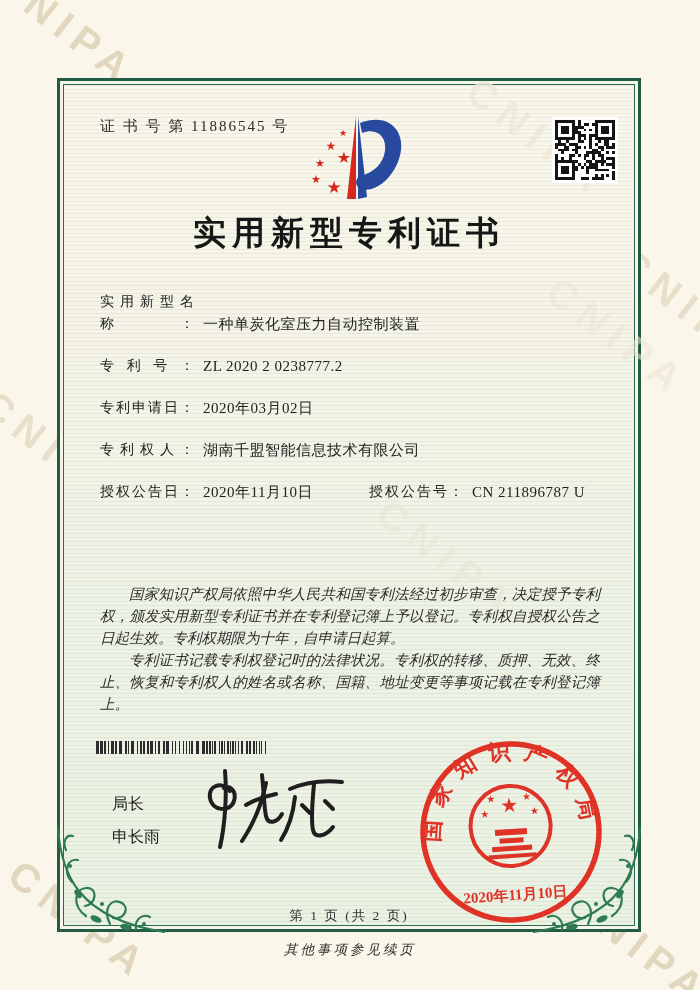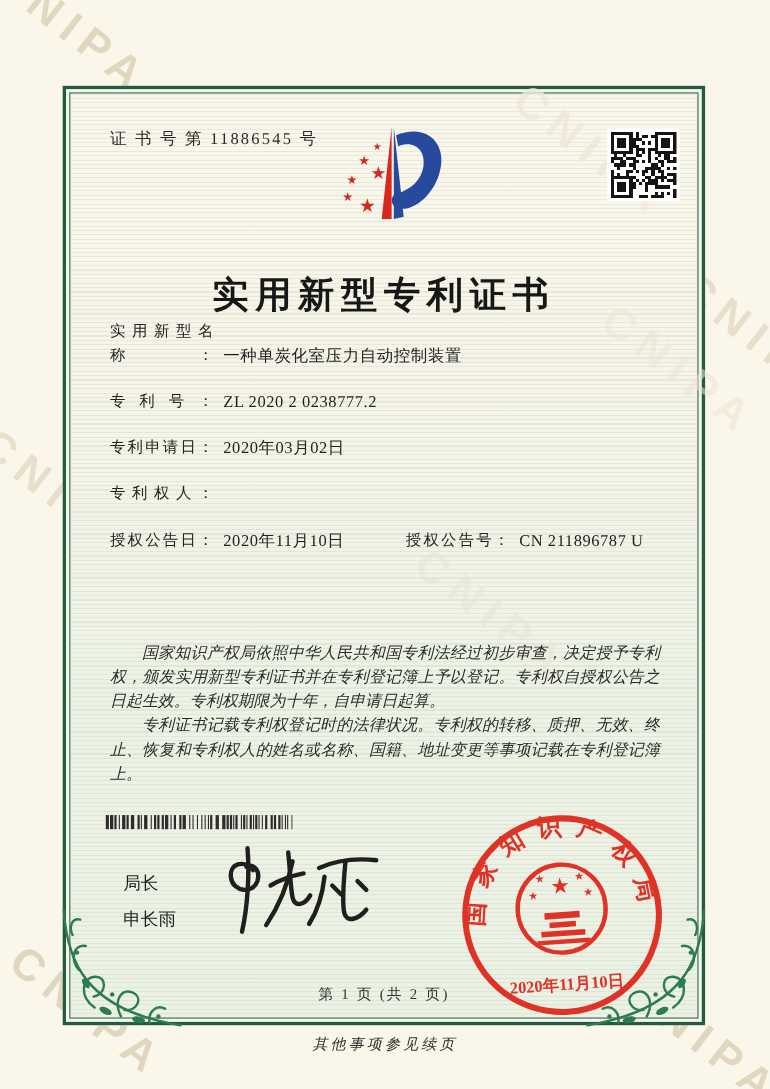--- a/index.html
+++ b/index.html
@@ -21,21 +21,21 @@
   .cwm{position:absolute;font-family:"Liberation Sans",sans-serif;font-weight:bold;font-size:40px;
        letter-spacing:9px;transform:rotate(38deg);white-space:nowrap;pointer-events:none;z-index:0;}
 
   .cert-no{position:absolute;left:36px;top:32px;font-size:15px;letter-spacing:2px;color:#2a2a2a;z-index:2;}
 
   .logo{position:absolute;left:230px;top:26px;width:124px;height:96px;z-index:2;}
   .qr{position:absolute;right:16px;top:32px;width:66px;height:66px;background:#fff;padding:3px;
       box-sizing:border-box;z-index:2;}
 
   .title{position:absolute;left:0;right:0;top:126px;text-align:center;font-size:33px;font-weight:bold;
-         letter-spacing:6px;color:#171717;z-index:2;margin-top:35px;}
+         letter-spacing:6px;color:#171717;z-index:2;}
 
   .fields{position:absolute;left:36px;right:32px;top:206px;z-index:2;color:#222;}
   .frow{display:flex;align-items:flex-end;margin-bottom:20px;line-height:22px;}
   .flabel{flex:none;width:94px;font-size:14px;text-align:justify;text-align-last:justify;color:#222;}
   .fvalue{flex:1;margin-left:9px;font-size:15px;letter-spacing:.5px;}
   .grant .fvalue{flex:none;}
   .grant .flabel2{flex:none;width:94px;font-size:14px;margin-left:56px;text-align:justify;text-align-last:justify;}
 
   .paras{position:absolute;left:36px;right:34px;top:498px;z-index:2;}
   .paras p{margin:0;font-size:14.5px;line-height:22px;text-align:justify;text-indent:2em;
@@ -47,21 +47,21 @@
           font-size:16px;color:#1d1d1d;line-height:33px;margin-left:12px;}
   .signature{position:absolute;left:120px;top:678px;width:180px;height:96px;z-index:3;}
 
   .seal{position:absolute;left:352px;top:652px;width:190px;height:190px;z-index:3;
         transform:rotate(-4deg);opacity:.92;}
 
   .flourish{position:absolute;width:118px;height:118px;z-index:2;}
   .flourish.bl{left:-8px;bottom:-9px;}
   .flourish.br{right:-8px;bottom:-9px;transform:scaleX(-1);}
 
-  .page-num{position:absolute;left:0;right:0;bottom:12px;text-align:center;font-size:13.5px;
+  .page-num{position:absolute;left:0;right:0;bottom:0;text-align:center;font-size:13.5px;
             letter-spacing:2px;color:#333;z-index:2;}
   .footer-note{position:absolute;left:0;right:0;top:941px;text-align:center;font-size:13.5px;
                letter-spacing:3px;color:#2e2e2e;font-style:italic;z-index:2;}
 </style>
 </head>
 <body>
 
 <div class="page">
 
   <span class="wm" style="left:-18px;top:4px;color:#d9cdb1;">CNIPA</span>
@@ -339,20 +339,21 @@
         <div class="frow">
           <span class="flabel">专利号：</span>
           <span class="fvalue">ZL 2020 2 0238777.2</span>
         </div>
         <div class="frow">
           <span class="flabel">专利申请日：</span>
           <span class="fvalue">2020年03月02日</span>
         </div>
         <div class="frow">
           <span class="flabel">专利权人：</span>
+          <span class="fvalue">湖南千盟智能信息技术有限公司</span>
         </div>
         <div class="frow grant">
           <span class="flabel">授权公告日：</span>
           <span class="fvalue">2020年11月10日</span>
           <span class="flabel2">授权公告号：</span>
           <span class="fvalue">CN 211896787 U</span>
         </div>
       </div>
 
       <div class="paras">

